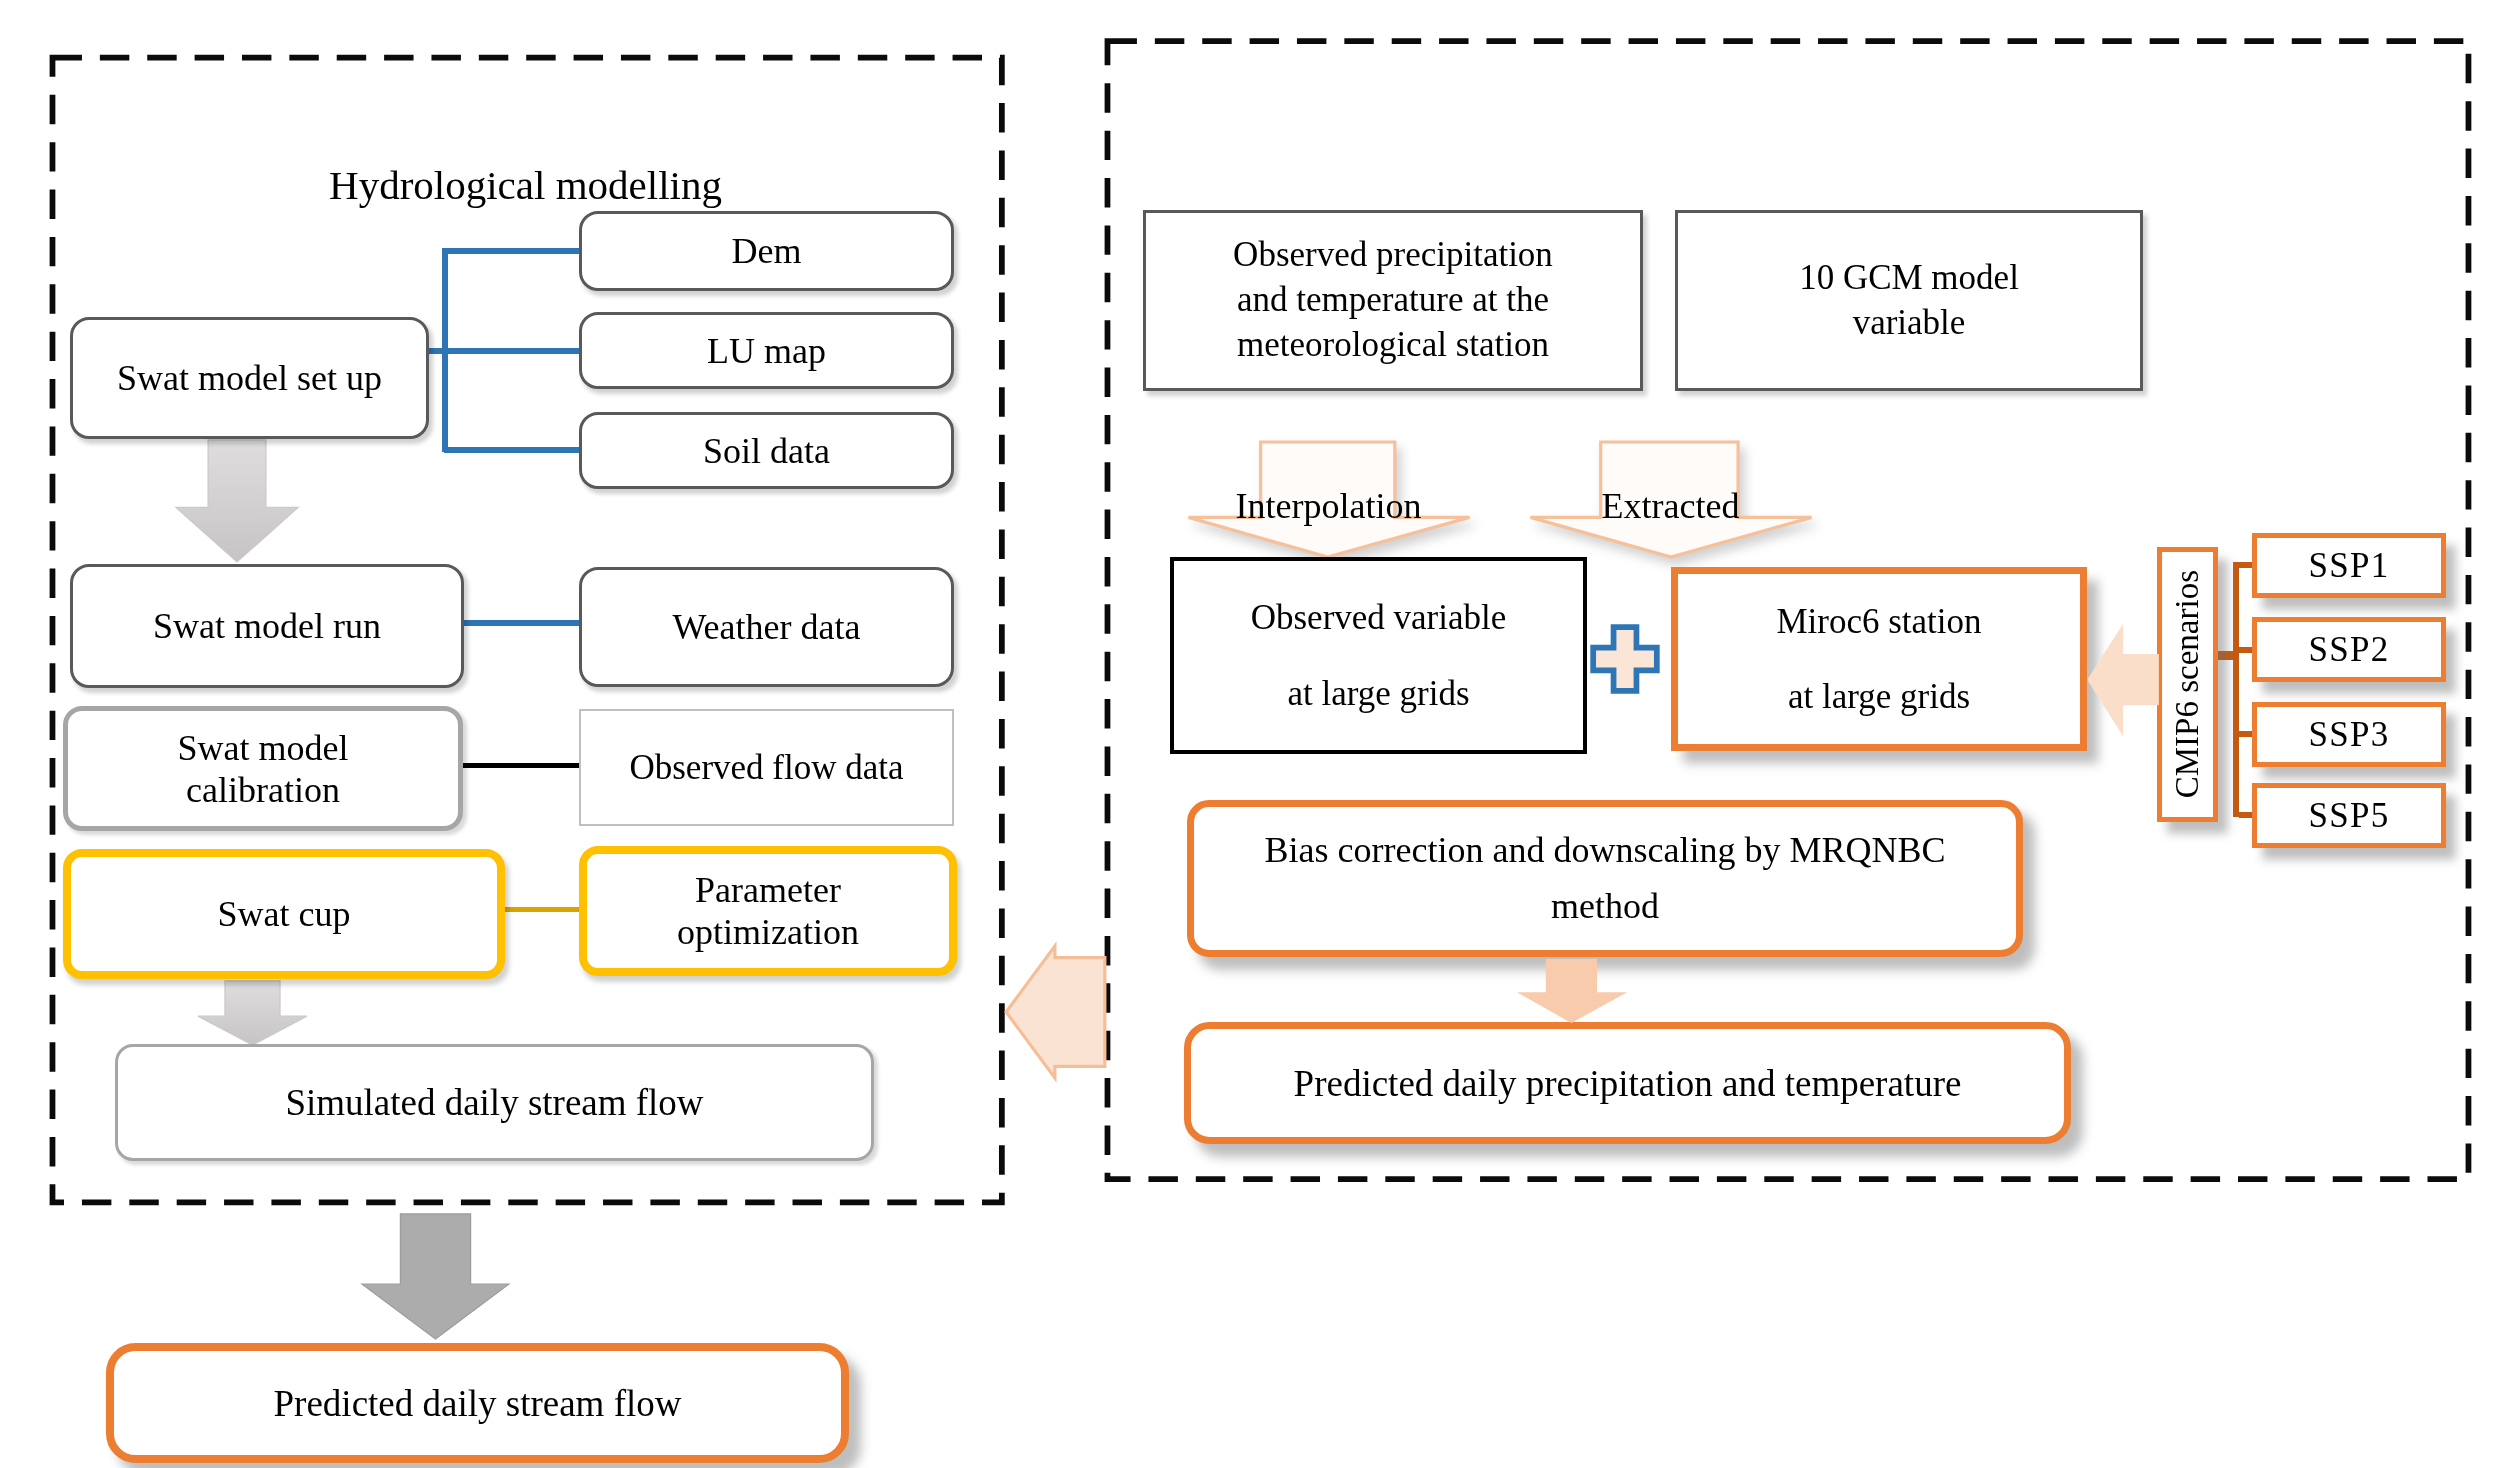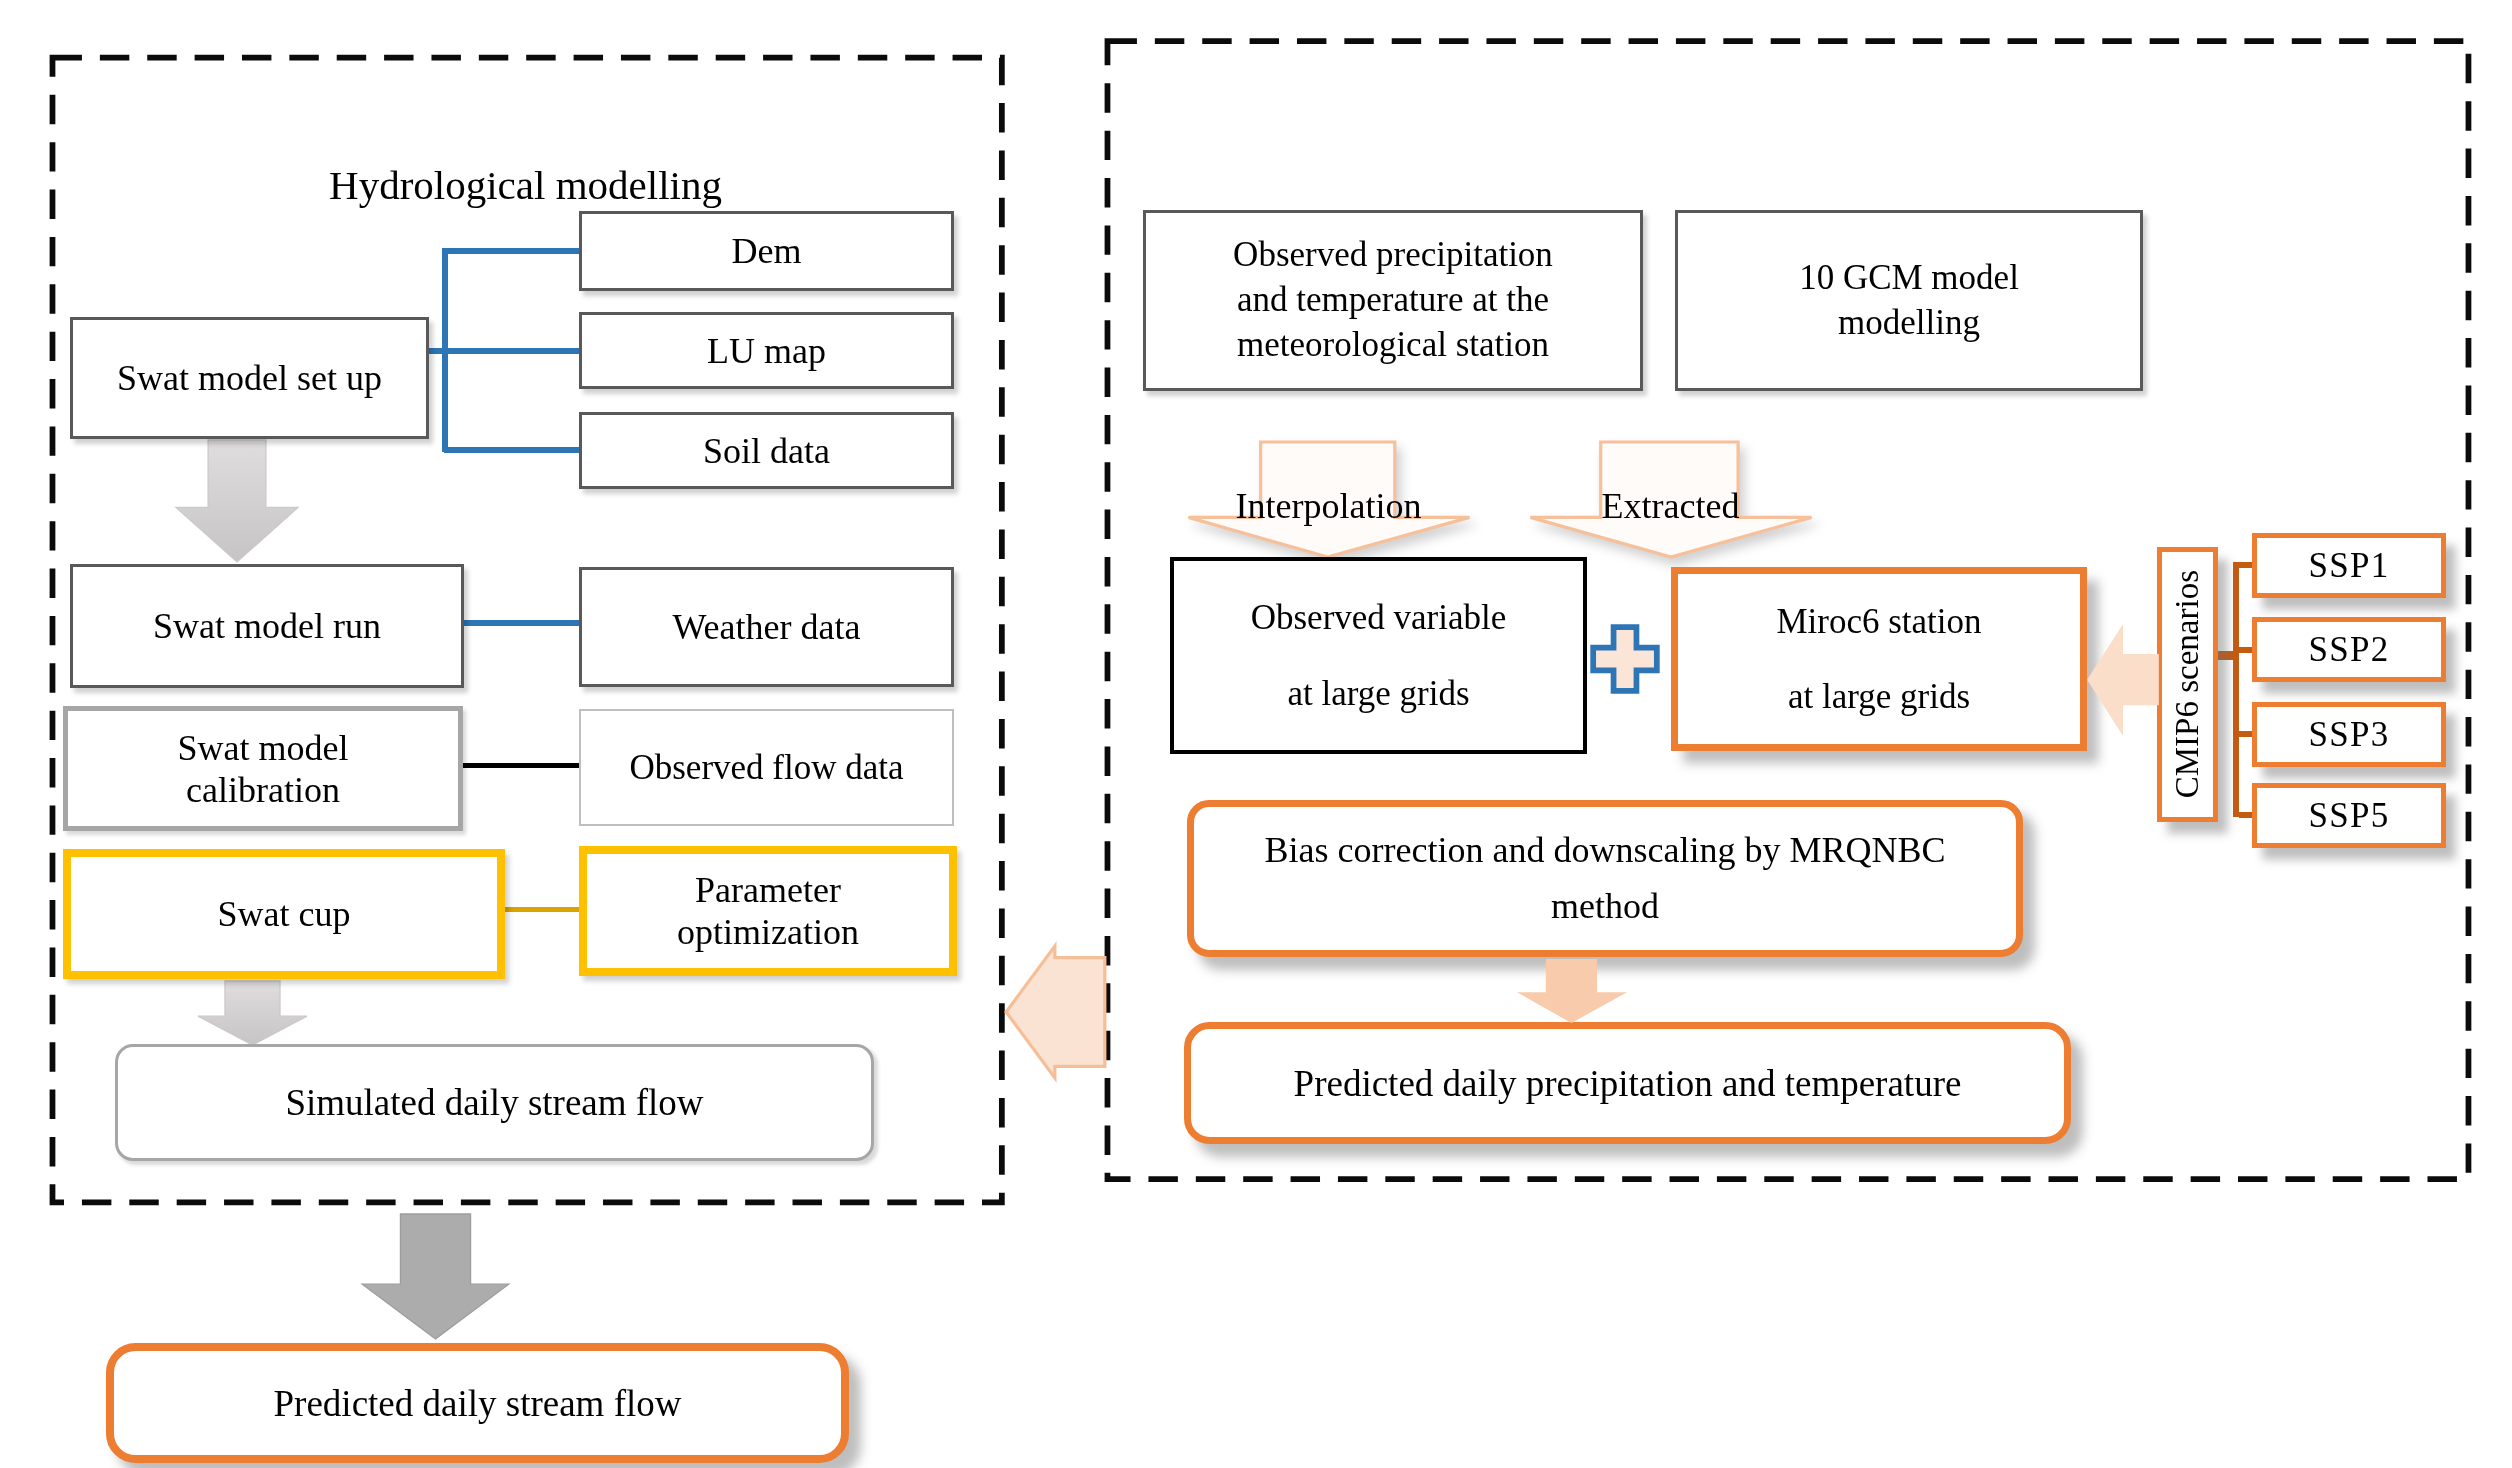--- a/index.html
+++ b/index.html
@@ -17,21 +17,21 @@
   .thin   {border:3.2px solid #595959;box-shadow:3.8px 4.5px 4.5px rgba(0,0,0,0.18);}
   .graymid{border:5.1px solid #A6A6A6;box-shadow:3.2px 3.8px 3.8px rgba(0,0,0,0.15);}
   .graylt {border:2.6px solid #BFBFBF;}
   .gold   {border:8.3px solid #FFC000;box-shadow:3.8px 5.1px 5.1px rgba(0,0,0,0.18);}
   .orange {border:7px solid #ED7D31;box-shadow:11.5px 12.8px 10.2px rgba(110,110,110,0.45);}
   .orange9{border:5.8px solid #ED7D31;box-shadow:10.2px 11.5px 9px rgba(110,110,110,0.45);}
   .blackbx{border:4.5px solid #000000;}
   .rounded28{border-radius:18px;}
   .title{position:absolute;display:flex;align-items:center;justify-content:center;text-align:right;z-index:3;}
   .f64{font-size:41px;} .f62{font-size:40px;} .f58{font-size:37px;}
-  .f56{font-size:36px;} .f54{font-size:35px;} .f52{font-size:33px;}
+  .f56{font-size:36px;border-radius:19px;} .f54{font-size:35px;} .f52{font-size:33px;}
   .lh-big{line-height:2.15;}
   .lh-med{line-height:1.55;}
   .lh-sm{line-height:1.28;}
   .sspbox{letter-spacing:1.3px;}
   .conn{position:absolute;z-index:2;}
   .blue{background:#2E75B6;} .blk{background:#000000;} .goldln{background:#D9A300;}
   .bracket{background:#C55A11;}
   .vtext{writing-mode:vertical-rl;transform:rotate(180deg);}
   .arrow-label{position:absolute;z-index:5;display:flex;align-items:center;justify-content:center;text-align:center;}
   svg.arrow{position:absolute;z-index:1;overflow:visible;}
@@ -143,21 +143,21 @@
     <div>
         <span class="ln">Observed precipitation</span>
         <span class="ln">and temperature at the</span>
         <span class="ln">meteorological station</span>
       </div>
   </div>
 
   <div class="box thin f54 lh-sm" style="left:1675px;top:210px;width:468px;height:181px">
     <div>
         <span class="ln">10 GCM model</span>
-        <span class="ln">modelling</span>
+        <span class="ln">variable</span>
       </div>
   </div>
 
   <svg class="arrow soft-shadow" style="left:1188px;top:442px" width="282" height="115" viewBox="0 0 440 180">
     <polygon points="113,0 323,0 323,118 440,118 218,180 0,118 113,118" fill="#FFFBF8" stroke="#F5C09A" stroke-width="5"></polygon>
   </svg>
   <div class="arrow-label f56" style="left:1159px;top:483px;width:339px;height:45px">Interpolation</div>
 
   <svg class="arrow soft-shadow" style="left:1530px;top:442px" width="282" height="115" viewBox="0 0 440 180">
     <polygon points="110,0 325,0 325,118 440,118 220,180 0,118 110,118" fill="#FFFBF8" stroke="#F5C09A" stroke-width="5"></polygon>

